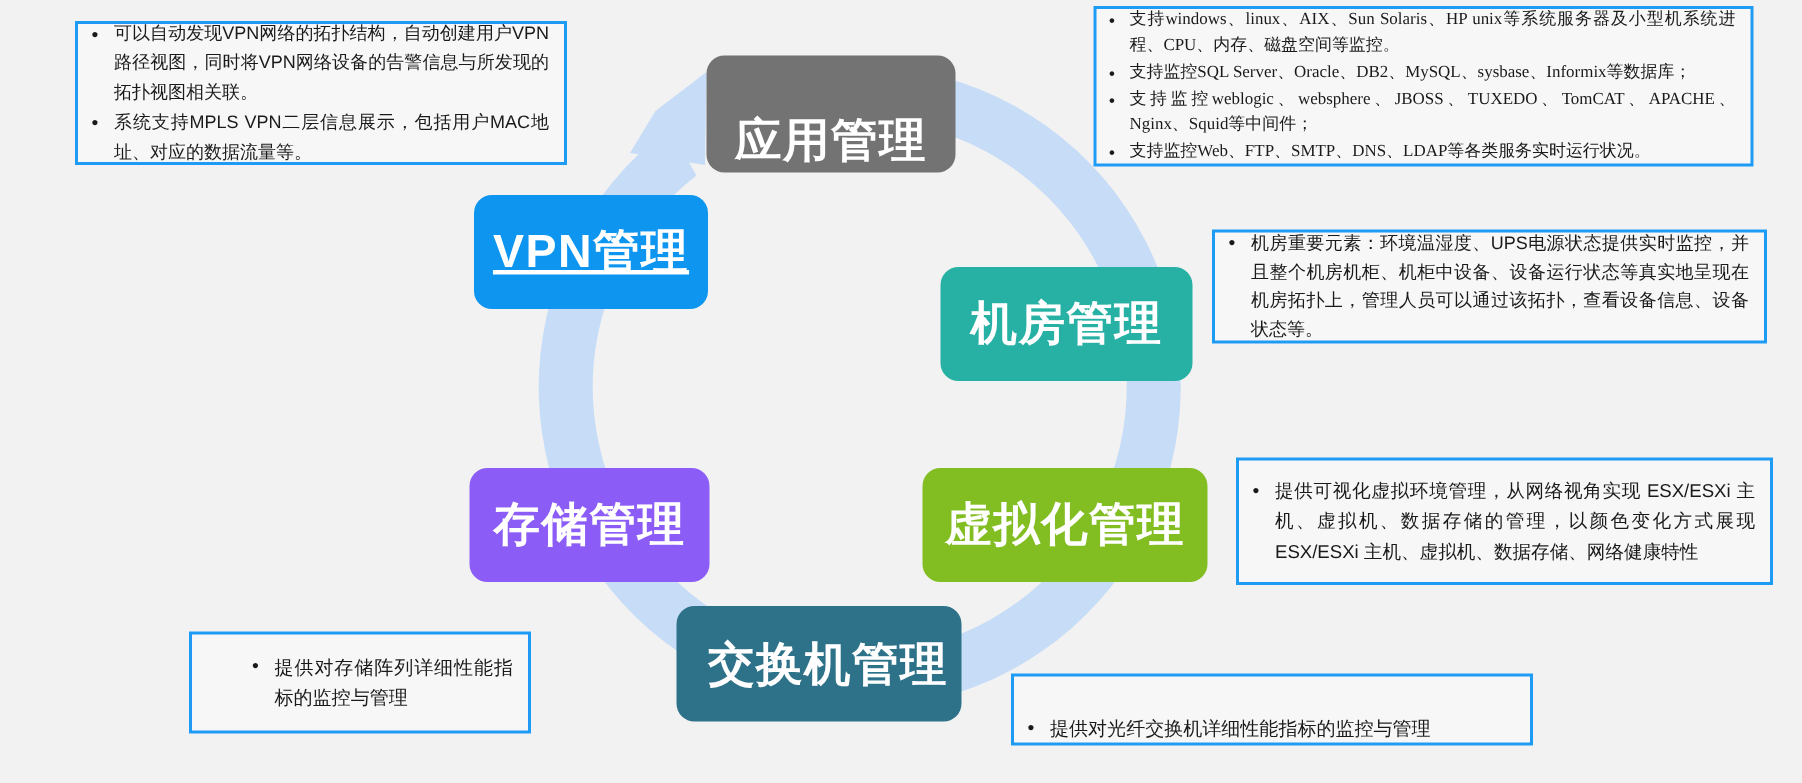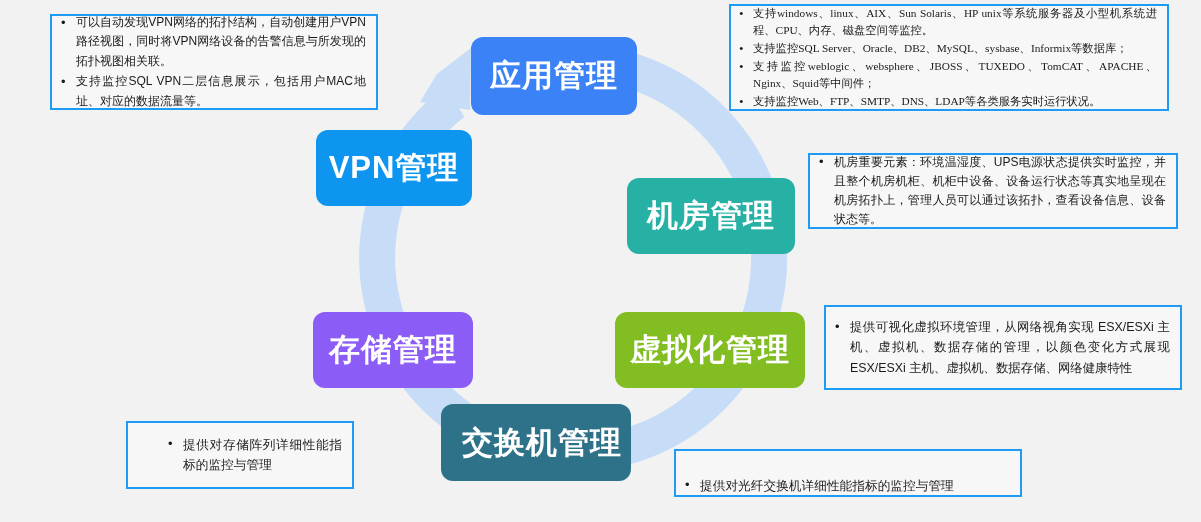--- a/index.html
+++ b/index.html
@@ -29,25 +29,25 @@
     justify-content:center;
     border-radius:12px;
     color:#ffffff;
     font-size:31px;
     font-weight:bold;
     letter-spacing:1px;
     white-space:nowrap;
     box-sizing:border-box;
   }
   .node.n-app      { left:471px; top:37px;  width:166px; height:78px;  background:#0d95f0; }
-  .node.n-vpn      { left:316px; top:130px; width:156px; height:76px;  background:#0d95f0; }
+  .node.n-vpn      { left:316px; top:130px; width:156px; height:76px;  background:#0d95f0;text-decoration:underline; }
   .node.n-room     { left:627px; top:130px; width:168px; height:76px;  background:#27b0a4;margin-top:48px; }
   .node.n-storage  { left:313px; top:312px; width:160px; height:76px;  background:#fc0d0d; }
   .node.n-virtual  { left:615px; top:312px; width:190px; height:76px;  background:#82bd22;align-items:center; }
-  .node.n-switch   { left:441px; top:404px; width:190px; height:77px;  background:#2e7289;padding-left:12px; }
+  .node.n-switch   { left:451px; top:404px; width:190px; height:77px;  background:#2e7289;padding-left:12px; }
 
   
   .callout{
     position:absolute;
     box-sizing:border-box;
     background:#f7f7f7;
     border:2px solid #1e9cf5;
     display:flex;
     align-items:center;
   }
@@ -103,21 +103,21 @@
 
     <path fill="#c6dcf7" d="M 553,45
              A 214,214 0 1 1 446.3,85.7
              L 464.3,117.0
              A 178,178 0 1 0 553,81
              Z"></path>
 
     <polygon fill="#c6dcf7" points="471,48 470,110 420,102 437,74"></polygon>
   </svg>
 
-  <div class="node n-app" style="background: #3b82f6;">
+  <div class="node n-app" style="background: #737373; align-items: flex-end;">
     <span>应用管理</span>
   </div>
 
   <div class="node n-vpn" style="background: rgb(13, 149, 240);">
     <span>VPN管理</span>
   </div>
 
   <div class="node n-room" style="background: rgb(39, 176, 164);">
     <span>机房管理</span>
   </div>
@@ -130,21 +130,21 @@
     <span>虚拟化管理</span>
   </div>
 
   <div class="node n-switch" style="background: rgb(46, 114, 137);">
     <span>交换机管理</span>
   </div>
 
   <div class="callout c-vpn" style="border-color: rgb(30, 156, 245);">
     <ul>
       <li>可以自动发现VPN网络的拓扑结构，自动创建用户VPN路径视图，同时将VPN网络设备的告警信息与所发现的拓扑视图相关联。</li>
-      <li>支持监控SQL VPN二层信息展示，包括用户MAC地址、对应的数据流量等。</li>
+      <li>系统支持MPLS VPN二层信息展示，包括用户MAC地址、对应的数据流量等。</li>
     </ul>
   </div>
 
   <div class="callout c-app" style="border-color: rgb(30, 156, 245);">
     <ul>
       <li>支持windows、linux、AIX、Sun Solaris、HP unix等系统服务器及小型机系统进程、CPU、内存、磁盘空间等监控。</li>
       <li>支持监控SQL Server、Oracle、DB2、MySQL、sysbase、Informix等数据库；</li>
       <li>支持监控weblogic、websphere、JBOSS、TUXEDO、TomCAT、APACHE、Nginx、Squid等中间件；</li>
       <li>支持监控Web、FTP、SMTP、DNS、LDAP等各类服务实时运行状况。</li>
     </ul>

